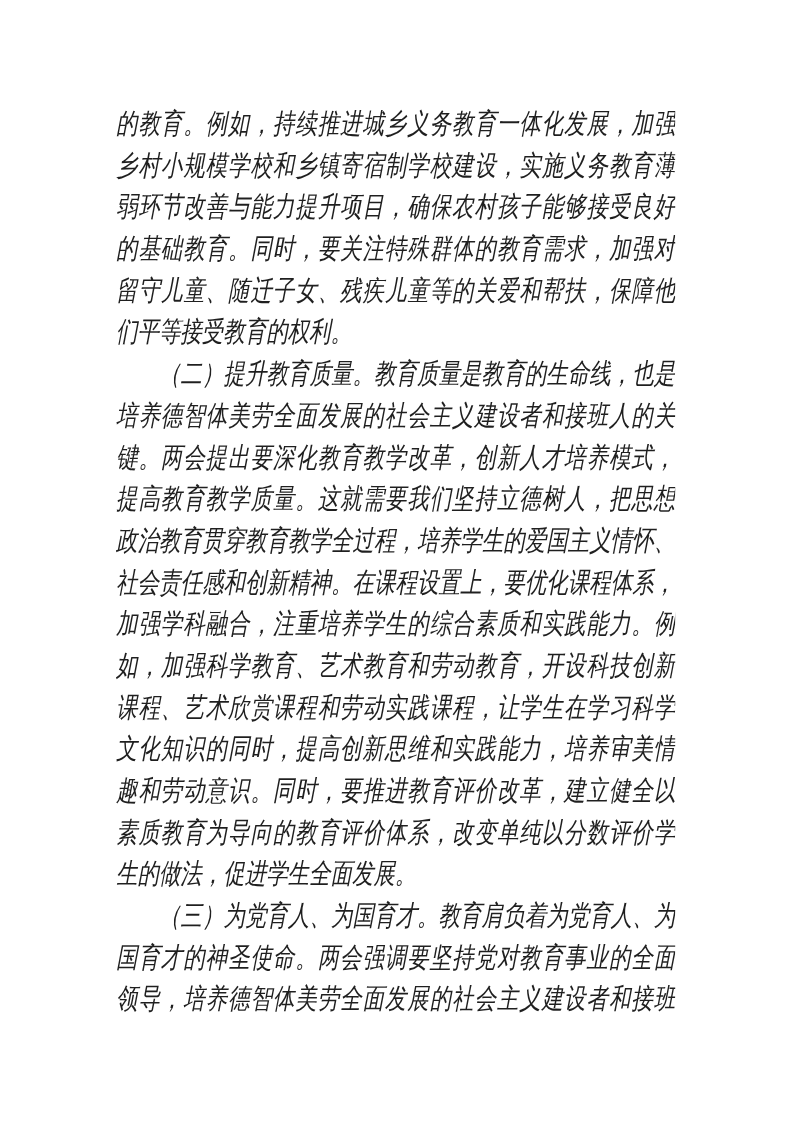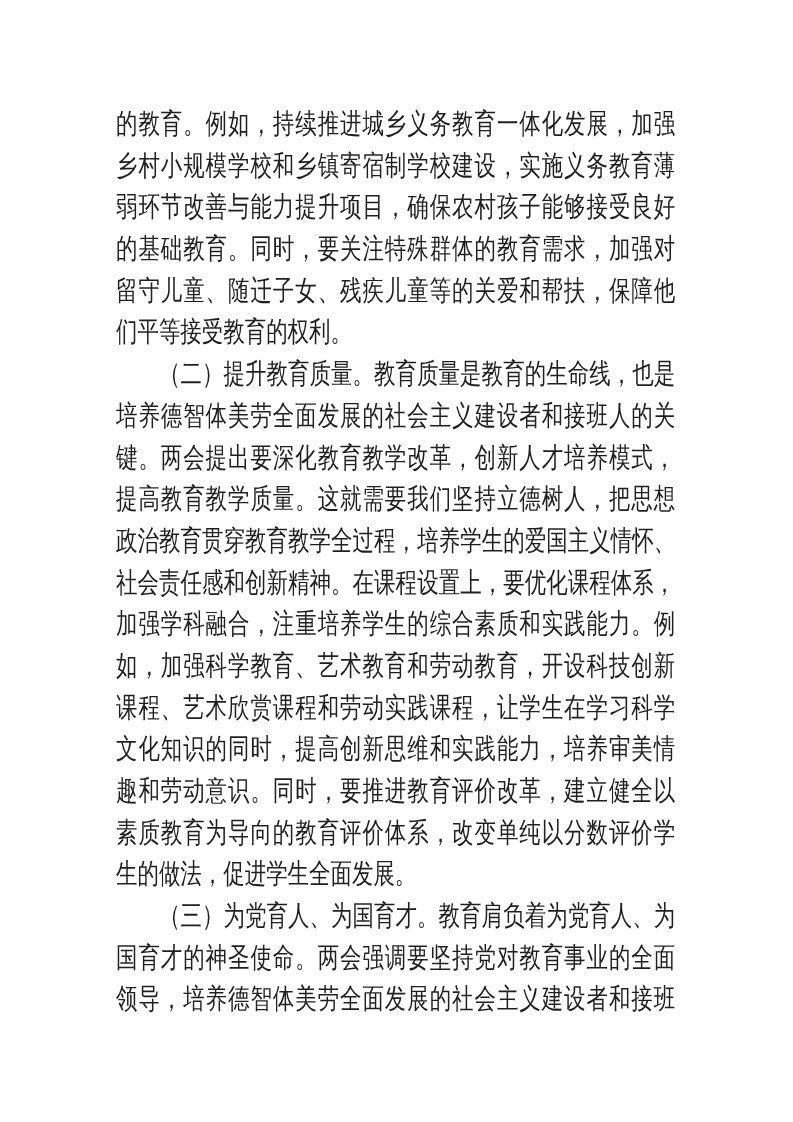--- a/index.html
+++ b/index.html
@@ -7,20 +7,21 @@
     width: 793px; height: 1122px;
     background: #ffffff;
     overflow: hidden;
     font-family: "Liberation Sans", sans-serif;
   }
   .page {
     position: absolute;
     left: 0; top: 0;
     width: 793px; height: 1122px;
     background: #ffffff;
+    font-style: italic;
   }
   .text-block {
     position: absolute;
     left: 116px; top: 103px;
     width: 730px;
     transform: scaleX(0.766);
     transform-origin: top left;
     color: #1f1f1f;
   }
   .line {

